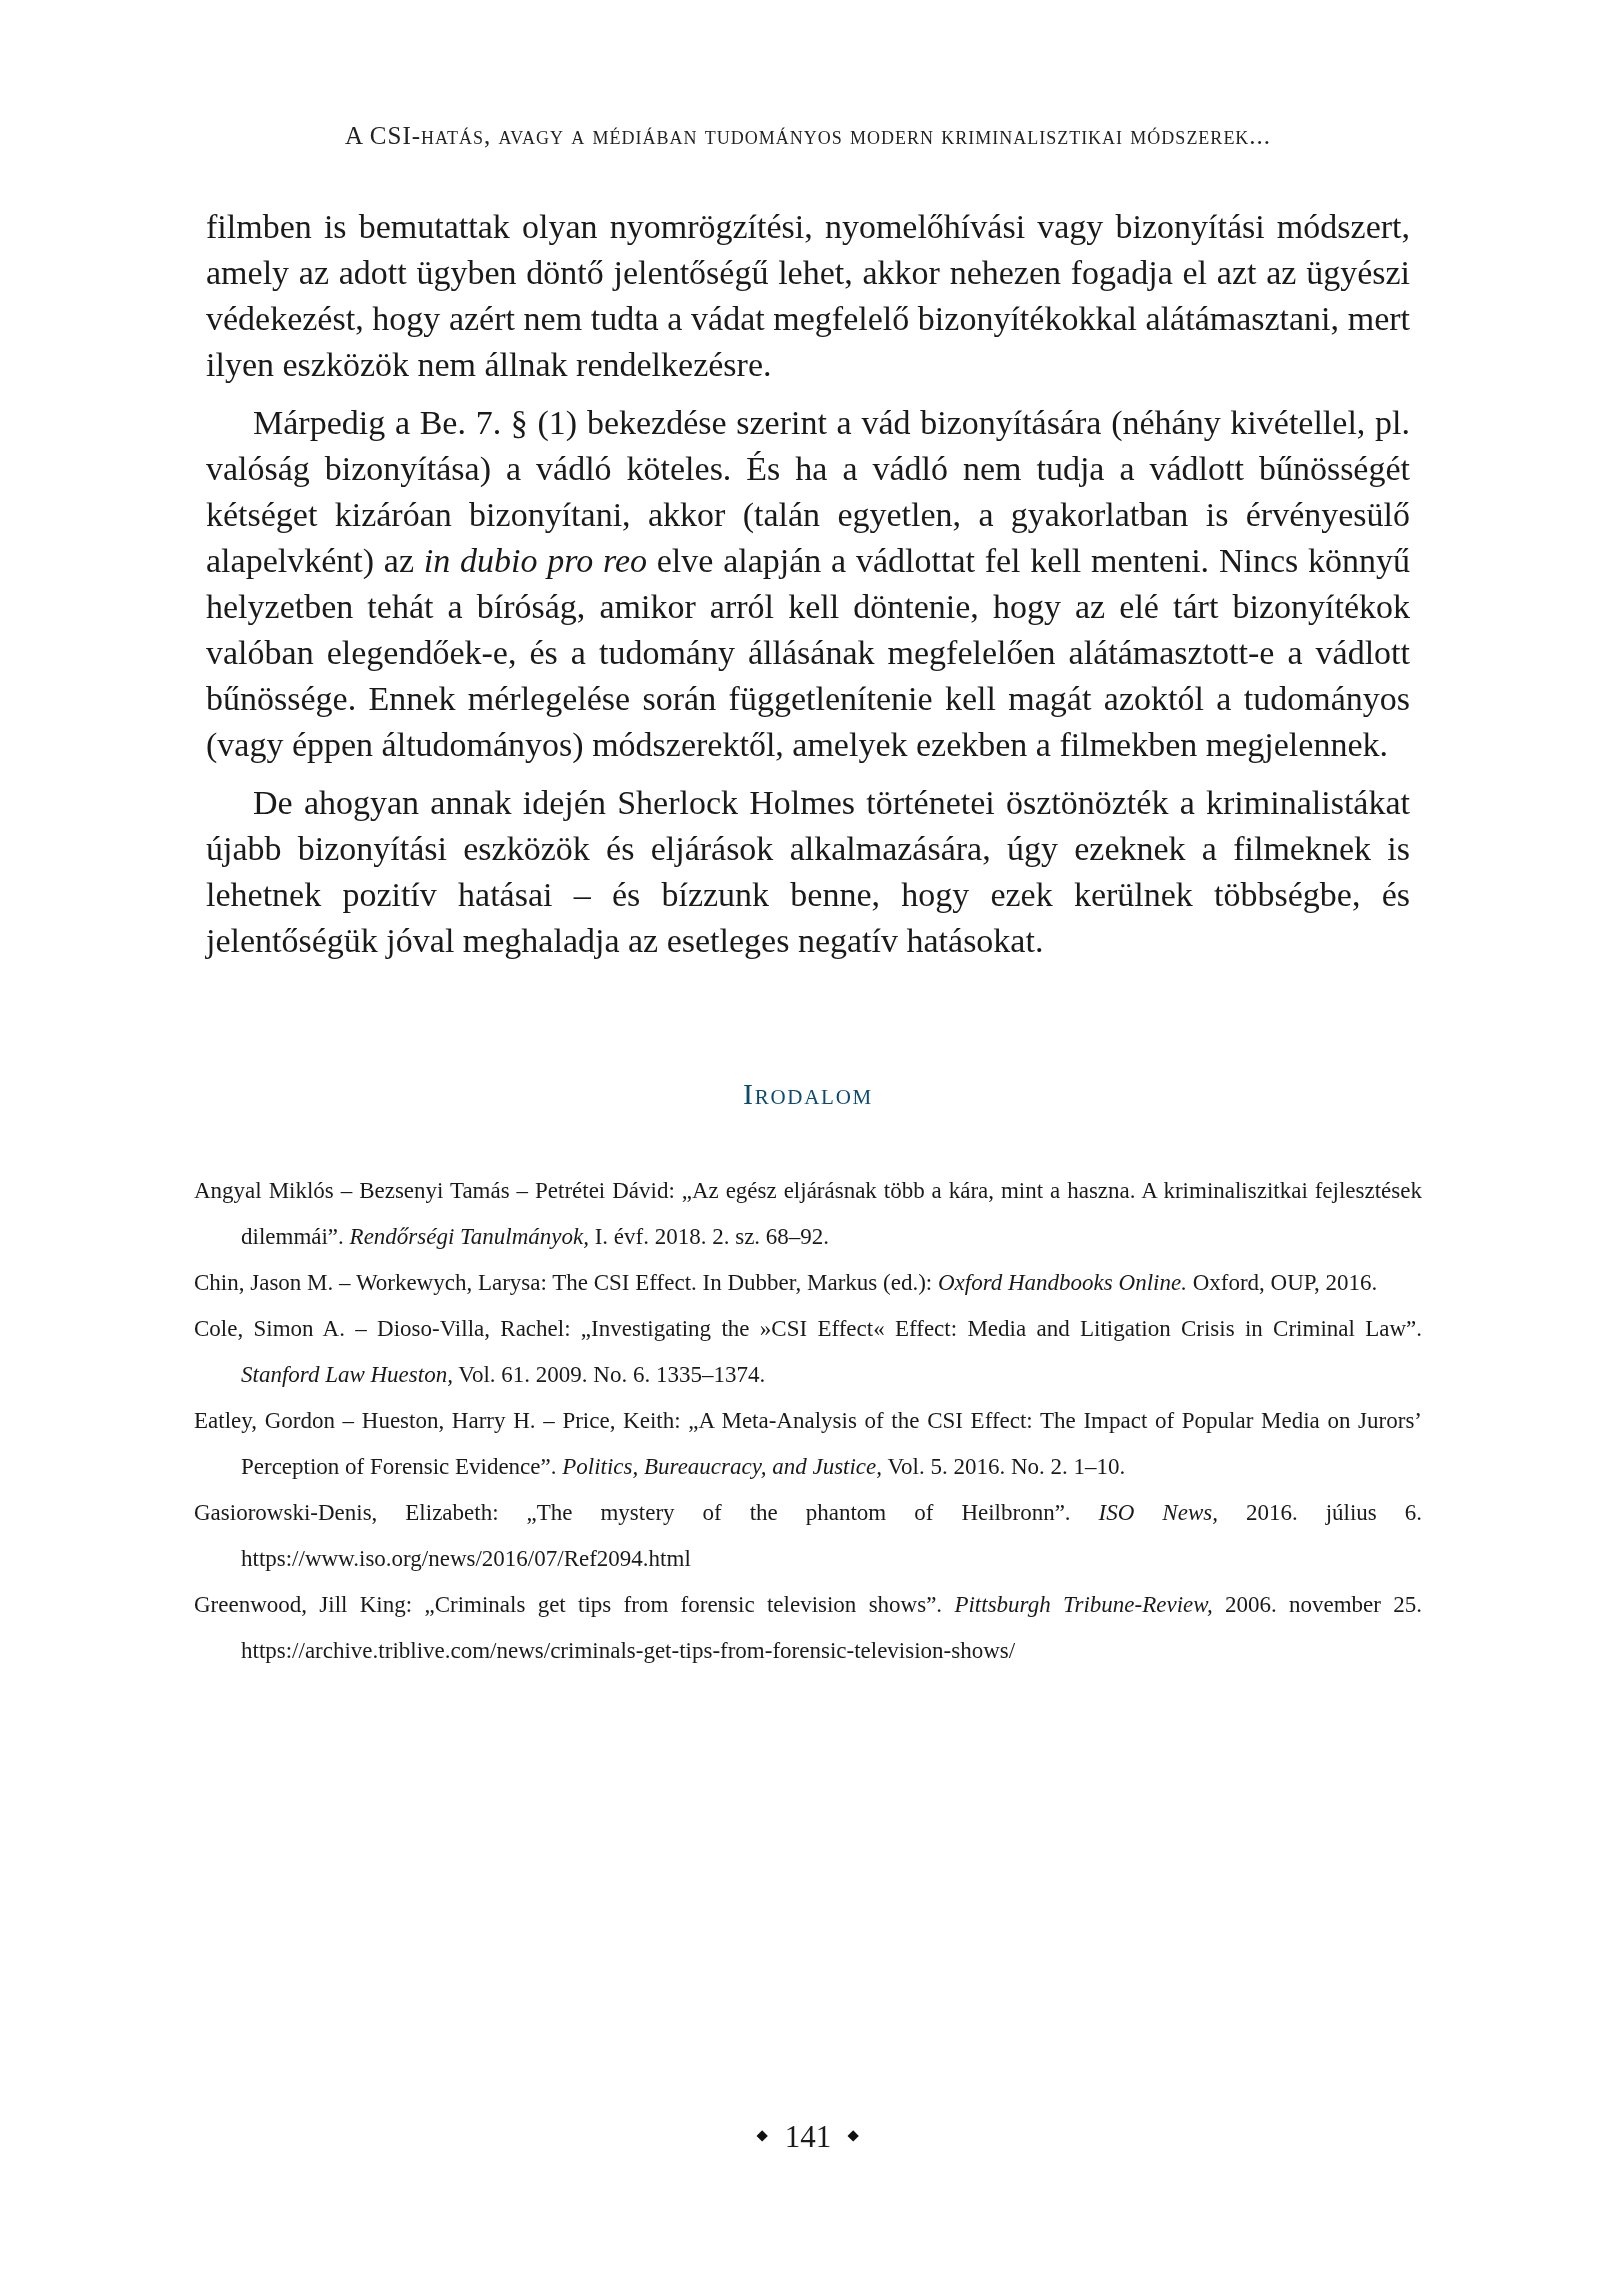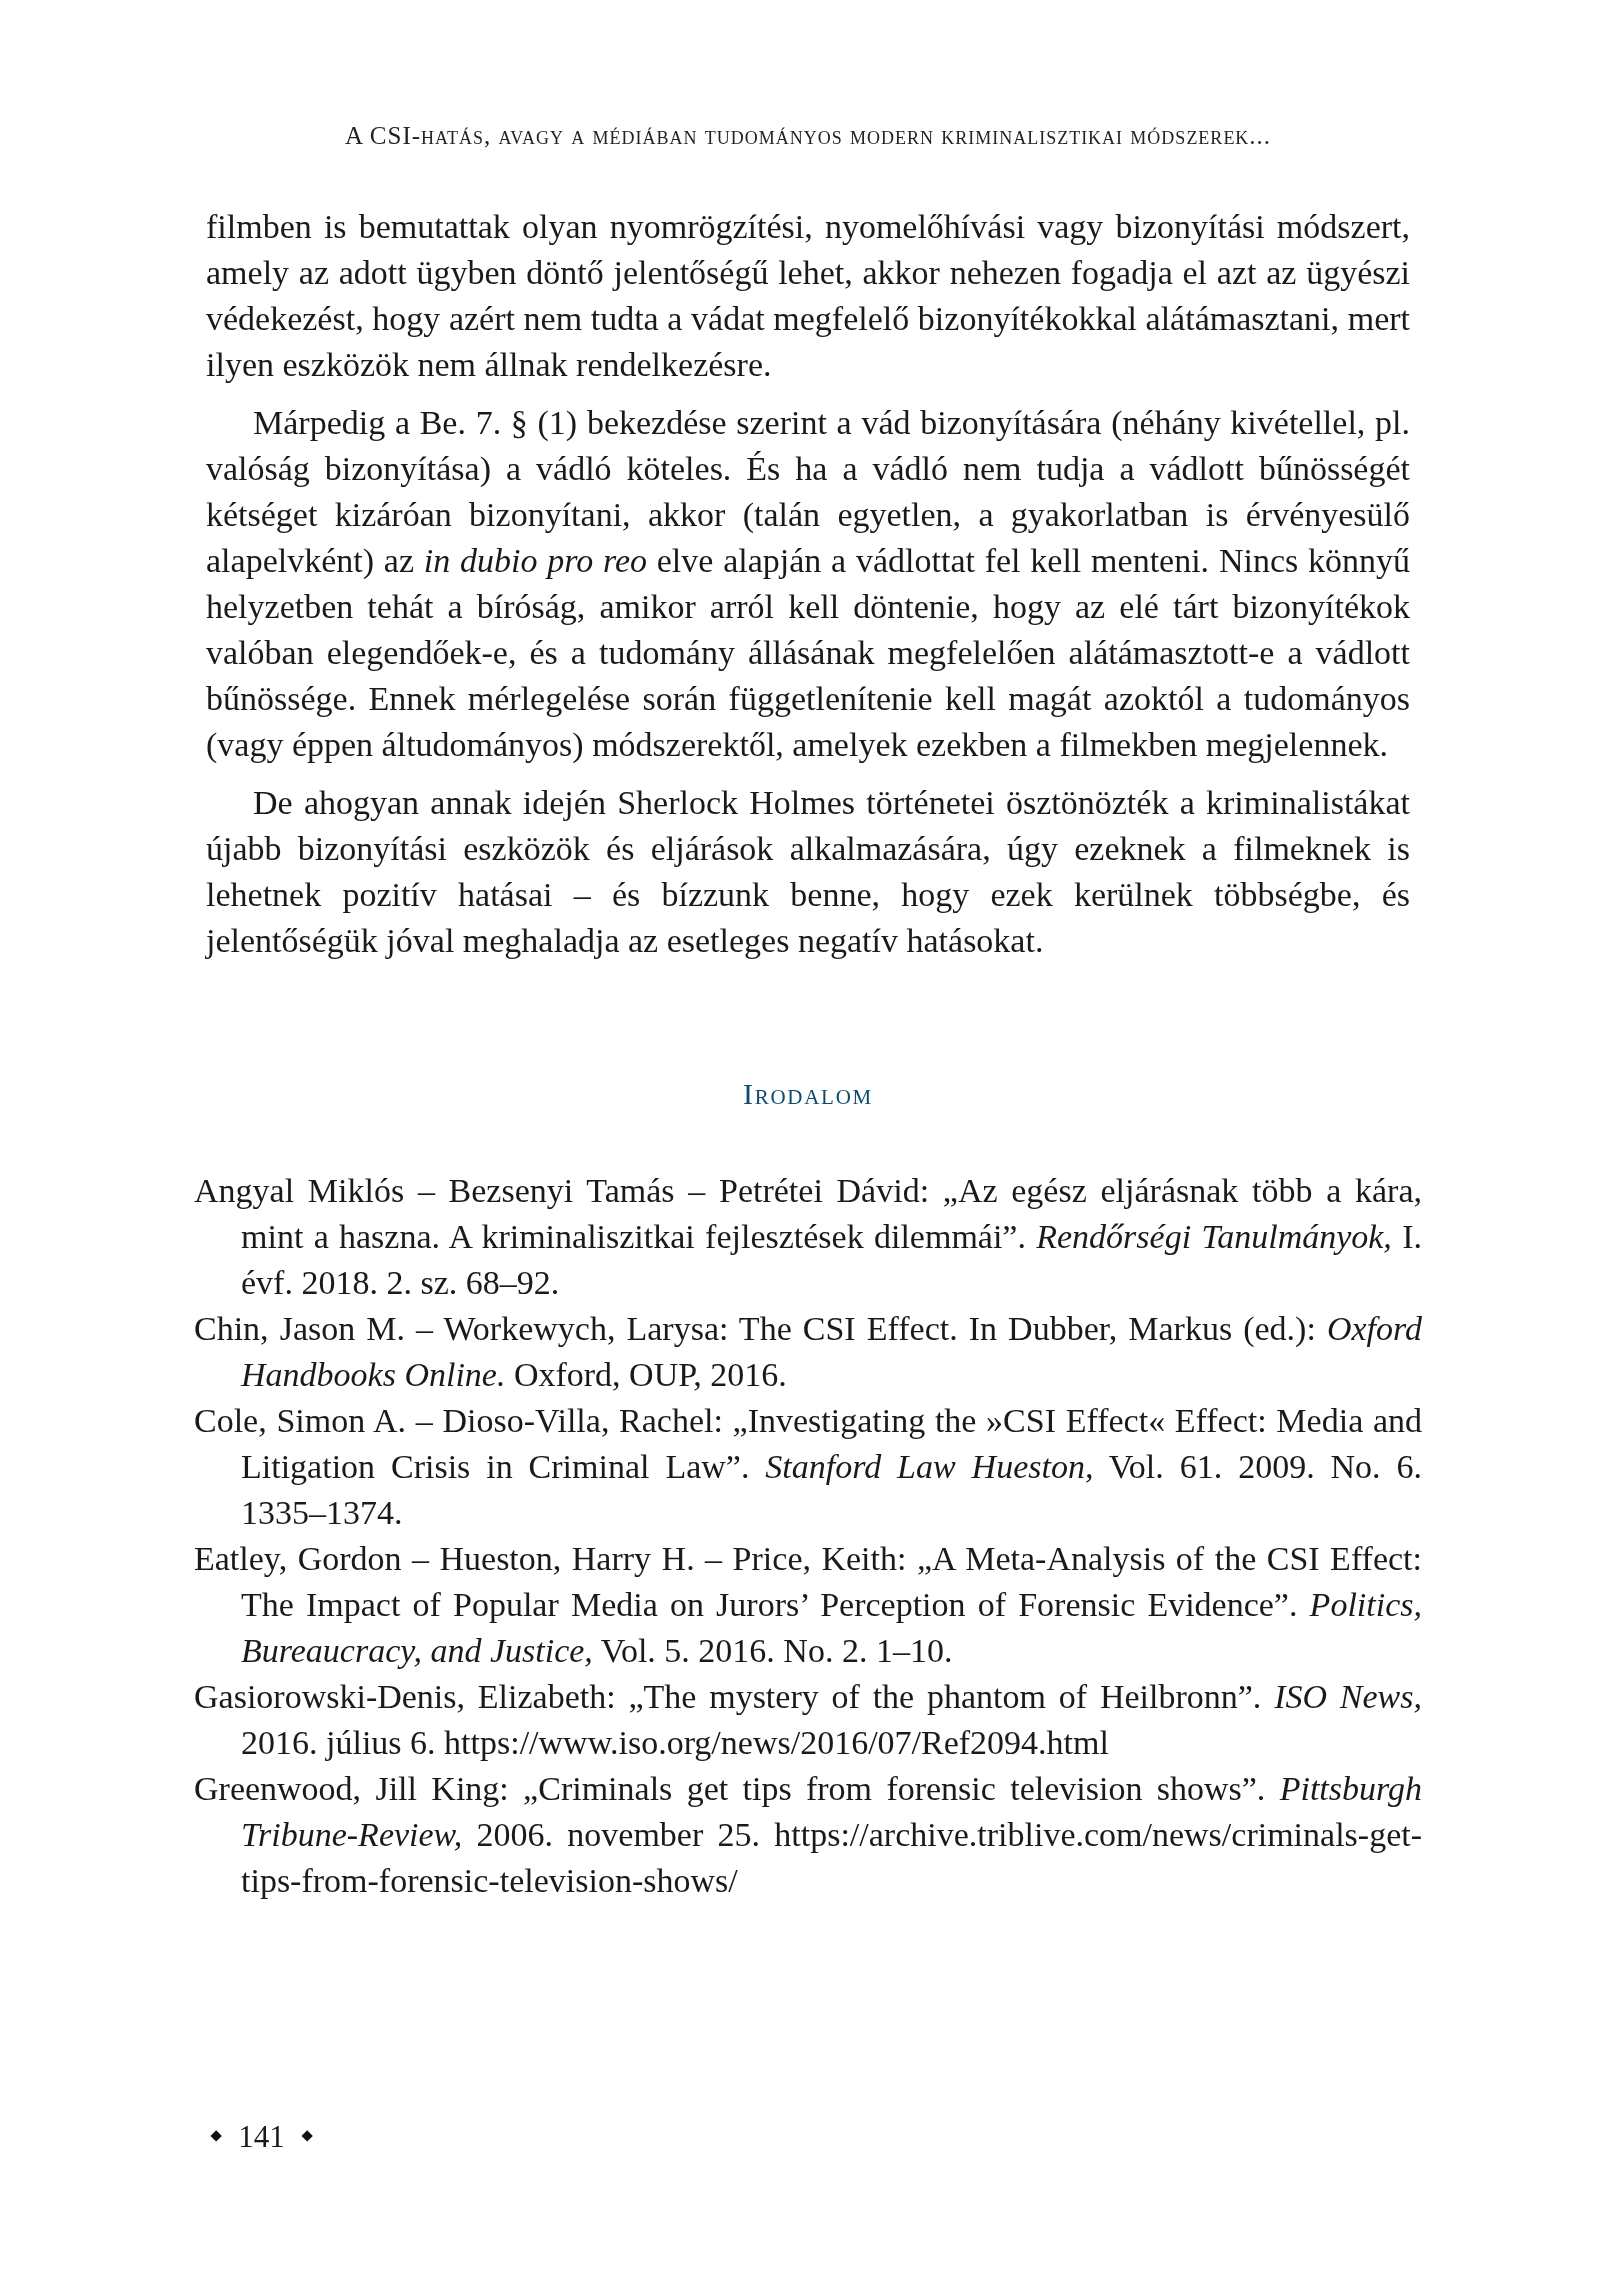--- a/index.html
+++ b/index.html
@@ -58,36 +58,36 @@
       font-size: 30px;
       font-variant: small-caps;
       letter-spacing: 1.7px;
       color: #0c4a6e;
     }
     .refs {
       position: absolute;
       top: 1168px;
       left: 0;
       width: 1228px;
-      font-size: 34px;
+      font-size: 23px;
       line-height: 46px;
       text-align: justify;
     }
     .ref {
       margin: 0;
       padding-left: 47px;
       text-indent: -47px;
     }
     em { font-style: italic; }
     .page-number {
       position: absolute;
       top: 2119px;
       left: 0;
       width: 1228px;
-      text-align: left;
+      text-align: center;
       font-size: 31px;
       color: #1a1a1a;
     }
     .page-number .dot {
       display: inline-block;
       width: 8.3px;
       height: 8.3px;
       background: #111;
       transform: rotate(45deg);
       vertical-align: middle;

